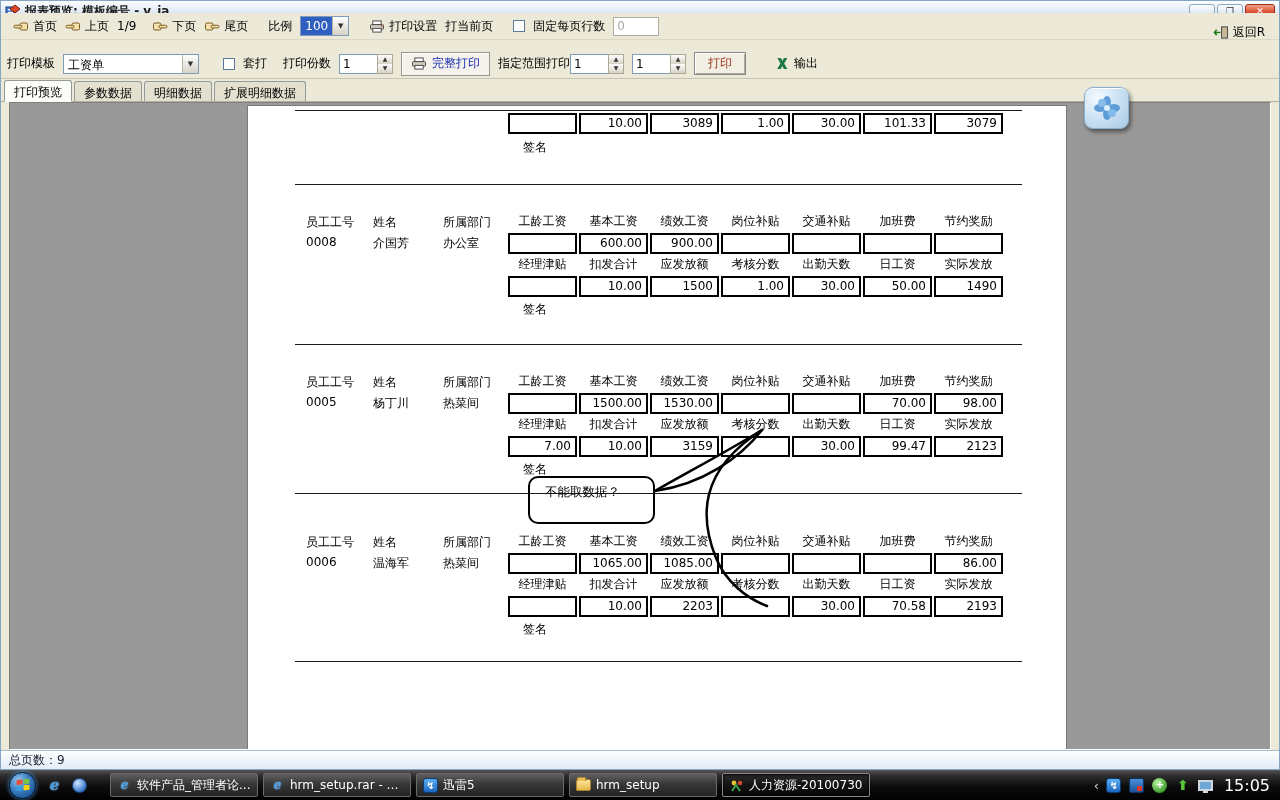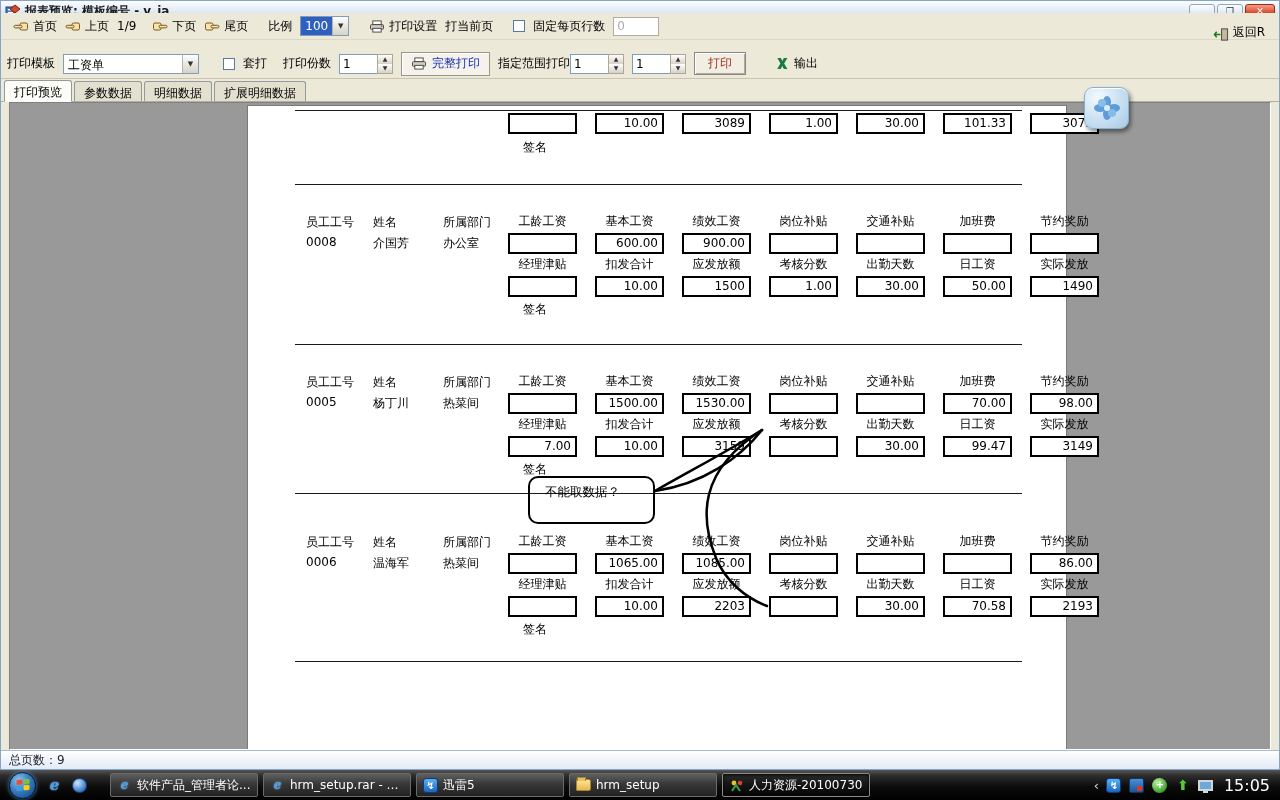--- a/index.html
+++ b/index.html
@@ -46,21 +46,21 @@
   .spin .sb span { flex:1; font-size:6px; line-height:8px; text-align:center;
                    background:linear-gradient(#fefefe,#d6d2c6); color:#333; }
   .btn-frame { display:flex; align-items:center; gap:5px; border:1px solid #9a968a;
                background:#f4f2ea; padding:2px 9px; height:24px;
                box-shadow:inset 1px 1px 0 #fff; }
   .blue-label { color:#1c2fb4; }
   .red-label  { color:#9c3420; }
   .pbtn { width:52px; height:23px; text-align:center; line-height:21px;
           border:1px solid #888; background:#f1efe4;
           box-shadow:inset 1px 1px 0 #fff, inset -1px -1px 0 #b0ac9c; }
-  .backitem { margin-left:auto; display:flex; align-items:flex-end; gap:4px; padding-right:6px;margin-top:12px; }
+  .backitem { margin-left:auto; display:flex; align-items:center; gap:4px; padding-right:6px;margin-top:12px; }
 
   
   .tabrow { position:absolute; left:0; top:78px; right:0; height:23px;
             background:#ece9d8; display:flex; align-items:flex-end; padding-left:3px;
             border-bottom:1px solid #b4b09e; }
   .tab { padding:3px 9px 2px 9px; border:1px solid #919b9c; border-bottom:none;
          border-radius:3px 3px 0 0; margin-right:2px; background:#e4e0d0; height:20px; }
   .tab.active { background:#fdfdf8; height:22px; position:relative; top:1px;
                 border-bottom:1px solid #fdfdf8; }
 
@@ -68,21 +68,21 @@
   .preview { position:absolute; left:8px; right:8px; top:101px; bottom:19px;
              background:#999; border:1px solid; border-color:#808080 #fff #fff #808080;
              overflow:hidden; }
   .page { position:absolute; left:237px; top:2px; width:820px; bottom:0;
           background:#fff; border:1px solid #7a7a7a; border-bottom:none; }
 
   .divider { position:absolute; left:47px; width:727px; height:1px; background:#1a1a1a; }
   .record { position:absolute; left:0; width:100%; height:106px; }
   .eh { position:absolute; top:1px; }
   .ev { position:absolute; top:22px; }
-  .trow { position:absolute; left:260px; display:flex; gap:18px; }
+  .trow { position:absolute; left:260px; display:flex; gap:2px; }
   .h1 { top:0; } .c1 { top:20px; } .h2 { top:43px; } .c2 { top:63px; }
   .th { width:69px; text-align:center; white-space:nowrap; overflow:visible; }
   .td { width:69px; height:21px; border:2px solid #000; background:#fff;
         text-align:right; padding:1px 4px 0 0; font-size:12px; }
   .sign { position:absolute; left:275px; top:88px; }
 
   .topline { position:absolute; left:47px; top:4px; width:727px; height:1px; background:#1a1a1a; }
   .ptrow { top:7px; } .psign { top:33px; position:absolute; left:275px; }
 
   .anno-box { position:absolute; left:280px; top:370px; width:127px; height:48px;
@@ -404,21 +404,21 @@
       <span class="th">日工资</span>
       <span class="th">实际发放</span>
     </div>
     <div class="trow c2">
       <span class="td">7.00</span>
       <span class="td">10.00</span>
       <span class="td">3159</span>
       <span class="td"></span>
       <span class="td">30.00</span>
       <span class="td">99.47</span>
-      <span class="td">3149</span>
+      <span class="td">2123</span>
     </div>
     <span class="sign">签名</span>
   </div>
         <div class="record" style="top: 427px;">
     <span class="eh" style="left:58px">员工工号</span>
     <span class="eh" style="left:125px">姓名</span>
     <span class="eh" style="left:195px">所属部门</span>
     <span class="ev" style="left:58px">0006</span>
     <span class="ev" style="left:125px">温海军</span>
     <span class="ev" style="left:195px">热菜间</span>

